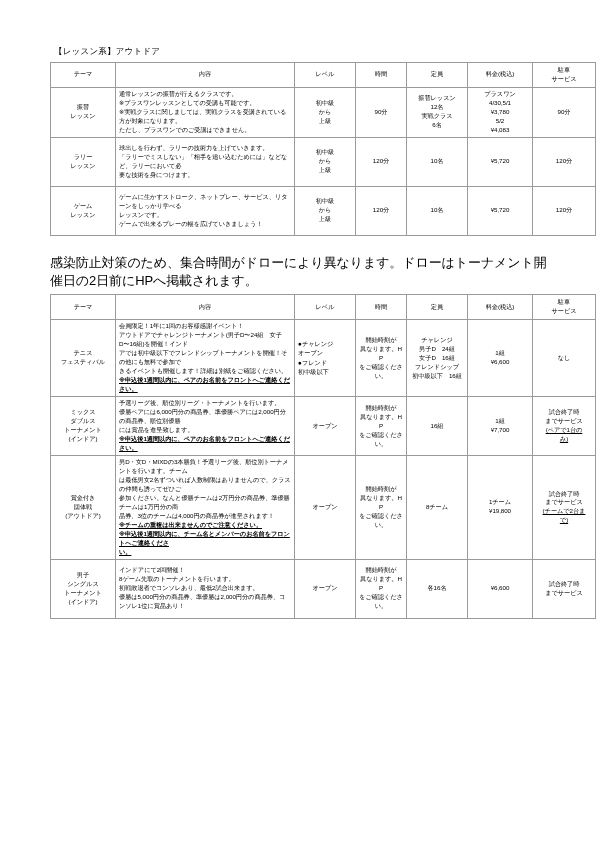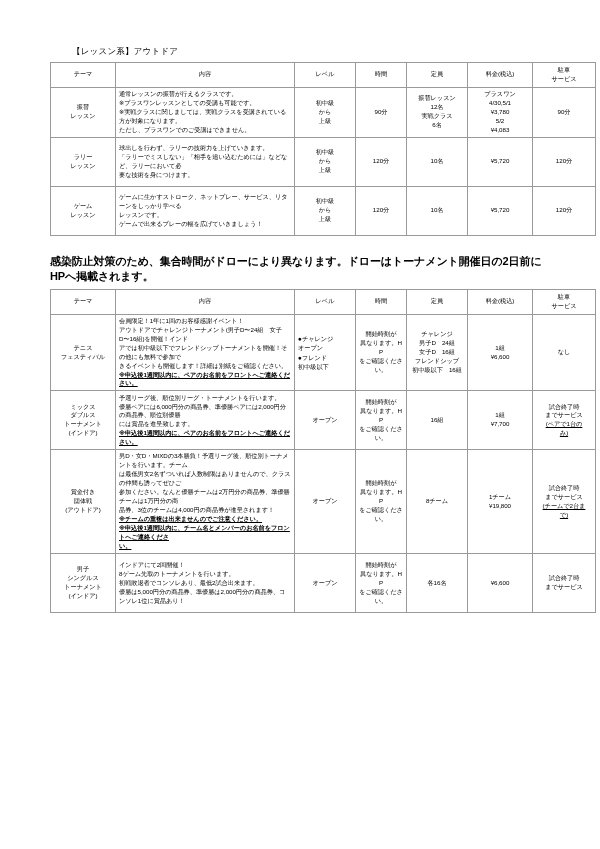--- a/index.html
+++ b/index.html
@@ -20,29 +20,29 @@
     position: relative;
     box-sizing: border-box;
     padding: 46px 50px 0 50px;
   }
   .section {
     margin-bottom: 0;
   }
   .section-title {
     font-size: 8.5px;
     line-height: 1.4;
-    margin: 0 0 4px 22px;
+    margin: 0 0 4px 4px;
     letter-spacing: 0.2px;
   }
   .section-gap {
     height: 18px;
   }
   .notice {
-    font-size: 11px;
-    font-weight: bold;
+    font-size: 13px;
+    font-weight: normal;
     line-height: 1.4;
     margin: 0 0 4px 0;
     letter-spacing: -0.1px;
   }
   table.sched {
     border-collapse: collapse;
     width: 500px;
     table-layout: fixed;
   }
   table.sched th,

